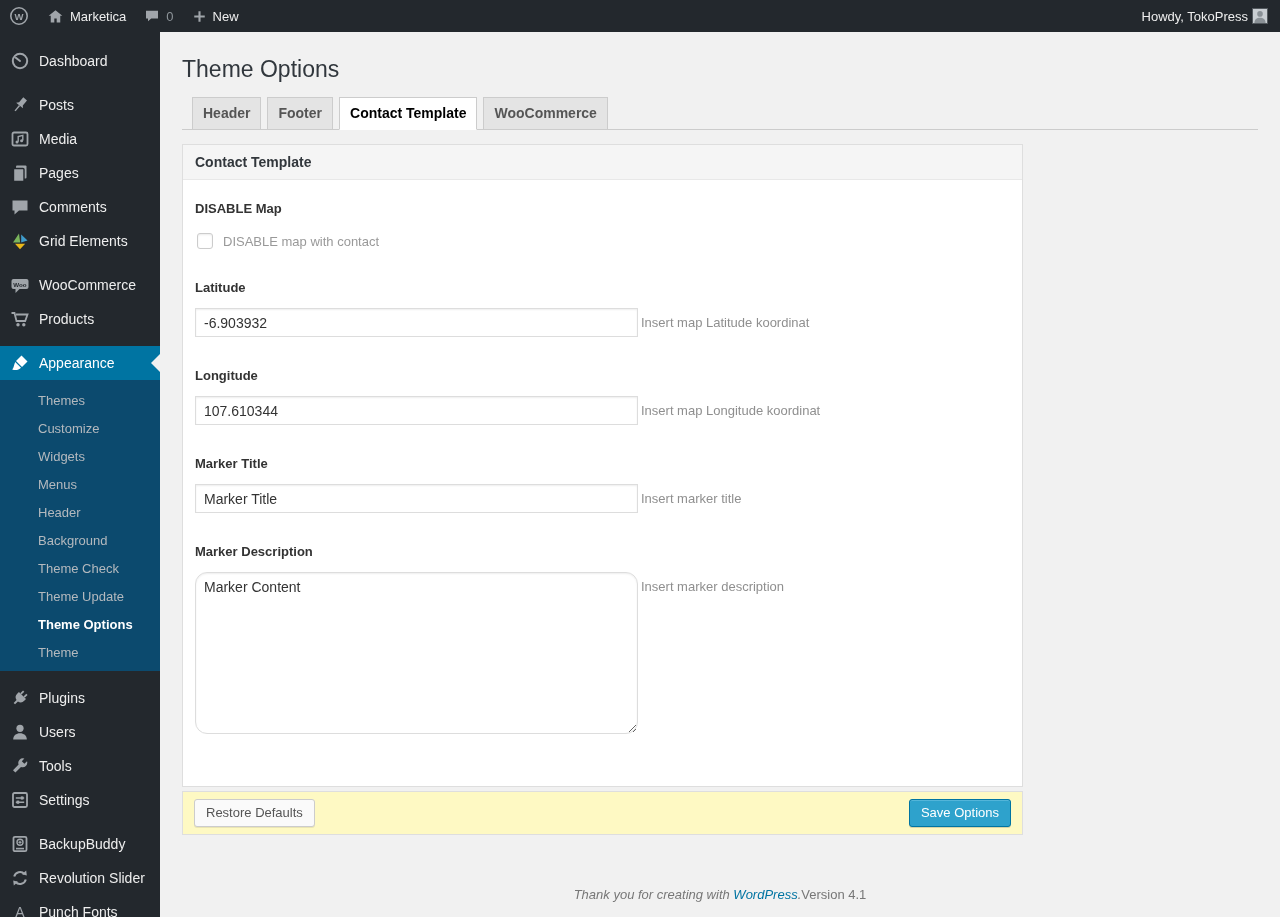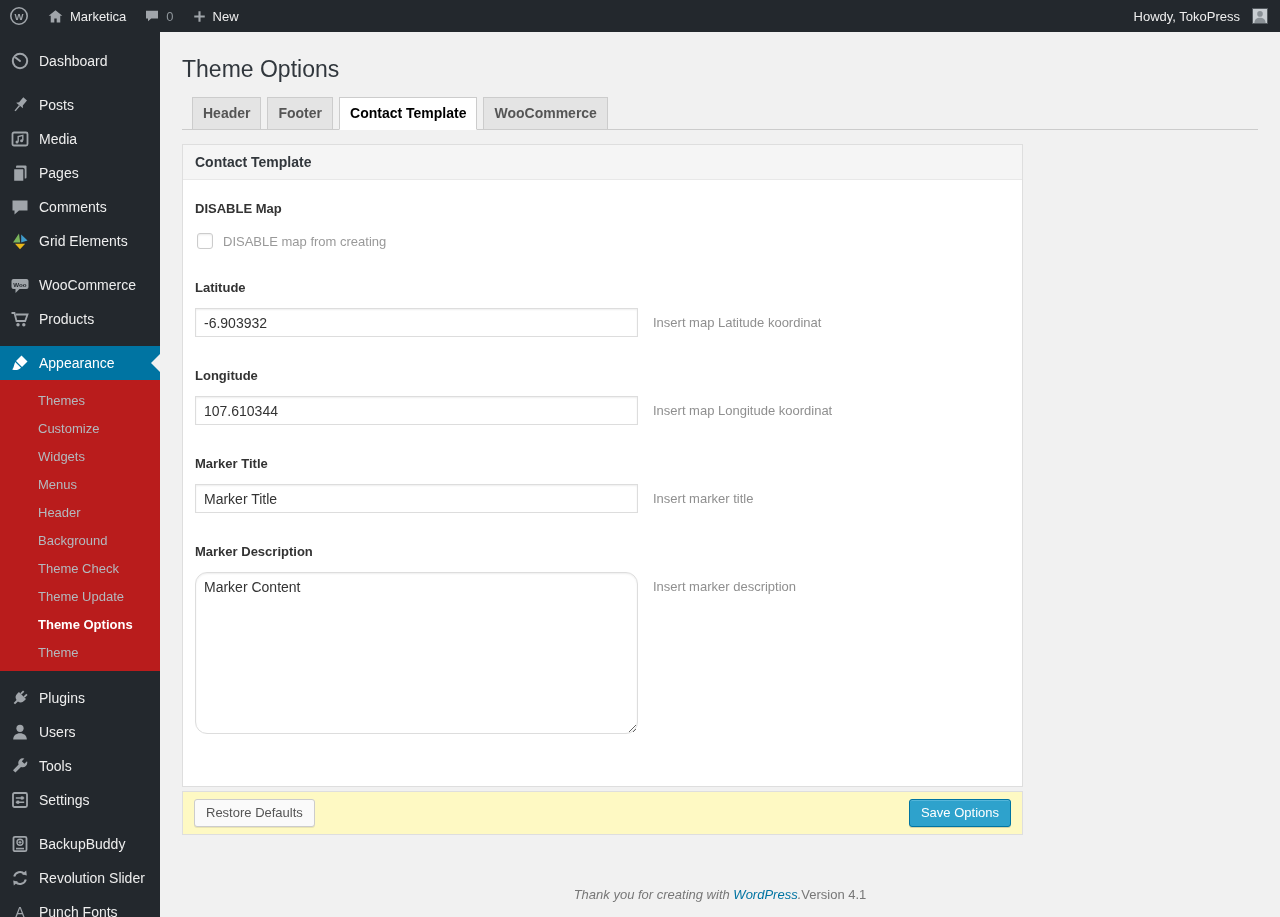--- a/index.html
+++ b/index.html
@@ -11,21 +11,21 @@
 
   
   #adminbar {
     position:absolute; top:0; left:0; right:0; height:32px;
     background:#23282d; color:#eee; display:flex; align-items:center; z-index:50; font-size:13px;
   }
   .ab-item { display:inline-flex; align-items:center; gap:6px; height:32px; padding:0 9px; color:#eee; cursor:pointer; }
   .ab-item svg { display:block; }
   .ab-icon { color:#a0a5aa; display:inline-flex; }
   .ab-count { color:#8d9499; }
-  .ab-right { margin-left:auto; display:flex; align-items:center; padding-right:12px; gap:12px; }
+  .ab-right { margin-left:auto; display:flex; align-items:center; padding-right:12px; gap:4px; }
   .howdy { color:#eee; cursor:pointer; }
   .avatar { width:16px; height:16px; background:#c9ced2; display:inline-flex; align-items:flex-end; justify-content:center; overflow:hidden; border:1px solid #53595e; cursor:pointer; }
 
   
   #sidebar {
     position:absolute; top:32px; left:0; bottom:0; width:160px;
     background:#23282d; overflow:hidden; padding-top:12px;
   }
   .menu-gap { height:10px; }
   .menu-item {
@@ -34,21 +34,21 @@
   }
   .menu-icon { width:20px; height:20px; margin-right:9px; color:#a0a5aa; display:inline-flex; align-items:center; justify-content:center; flex:none; }
   .menu-icon svg { display:block; }
   .menu-label { white-space:nowrap; }
   .menu-item.active { background:#0074a2; color:#fff; }
   .menu-item.active .menu-icon { color:#fff; }
   .menu-arrow {
     position:absolute; right:0; top:50%; margin-top:-9px; width:0; height:0;
     border-top:9px solid transparent; border-bottom:9px solid transparent; border-right:9px solid #f1f1f1;
   }
-  .submenu { background:#b91c1c; padding:7px 0 4px; }
+  .submenu { background:#0c4a6e; padding:7px 0 4px; }
   .submenu-item { padding:7px 0 7px 38px; font-size:13px; line-height:14px; color:#b4b9be; cursor:pointer; white-space:nowrap; }
   .submenu-item.current { color:#fff; font-weight:bold; }
 
   
   #content { position:absolute; top:32px; left:160px; right:0; bottom:0; padding:0 22px; }
   h1.page-title { font-size:23px; font-weight:400; color:#31373d; margin:23px 0 0; line-height:29px; }
 
   #tabs { margin-top:13px; padding-left:10px; border-bottom:1px solid #ccc; }
   .tab {
     display:inline-block; padding:7px 10px; margin:0 6px -1px 0;
@@ -80,21 +80,21 @@
     font-family:"Liberation Sans", sans-serif;
     background:#fff; border:1px solid #ddd; border-radius:0;
     box-shadow:inset 0 1px 2px rgba(0,0,0,.07); outline:none;
   }
   .textarea {
     width:443px; height:162px; padding:6px 8px; font-size:14px; color:#333;
     font-family:"Liberation Sans", sans-serif;
     background:#fff; border:1px solid #ddd; border-radius:12px;
     box-shadow:inset 0 1px 2px rgba(0,0,0,.07); outline:none; resize:both;
   }
-  .help { margin-left:15px; padding-top:7px; color:#8f8f8f; font-size:13px; }
+  .help { margin-left:3px; padding-top:7px; color:#8f8f8f; font-size:13px; }
 
   .action-bar {
     width:841px; margin-top:4px; background:#fef9c3; border:1px solid #dedede;
     padding:7px 11px; display:flex; justify-content:space-between; align-items:center;
   }
   .button {
     font-family:"Liberation Sans", sans-serif; font-size:13px; line-height:26px;
     height:28px; padding:0 11px; border-radius:3px; cursor:pointer;
   }
   .button.secondary {
@@ -342,21 +342,21 @@
 
   <div id="tabs"><a class="tab">Header</a><a class="tab">Footer</a><a class="tab active">Contact Template</a><a class="tab">WooCommerce</a></div>
 
   <div class="panel">
     <div class="panel-header">Contact Template</div>
     <div class="panel-body">
 
       <div class="field-label first">DISABLE Map</div>
       <label class="checkbox-row">
         <input type="checkbox" class="checkbox" style="">
-        <span class="checkbox-label">DISABLE map from creating</span>
+        <span class="checkbox-label">DISABLE map with contact</span>
       </label>
 
       <div class="field-label">Latitude</div>
       <div class="input-row">
         <input type="text" class="text-input" value="-6.903932" style="">
         <span class="help">Insert map Latitude koordinat</span>
       </div>
 
       <div class="field-label">Longitude</div>
       <div class="input-row">

